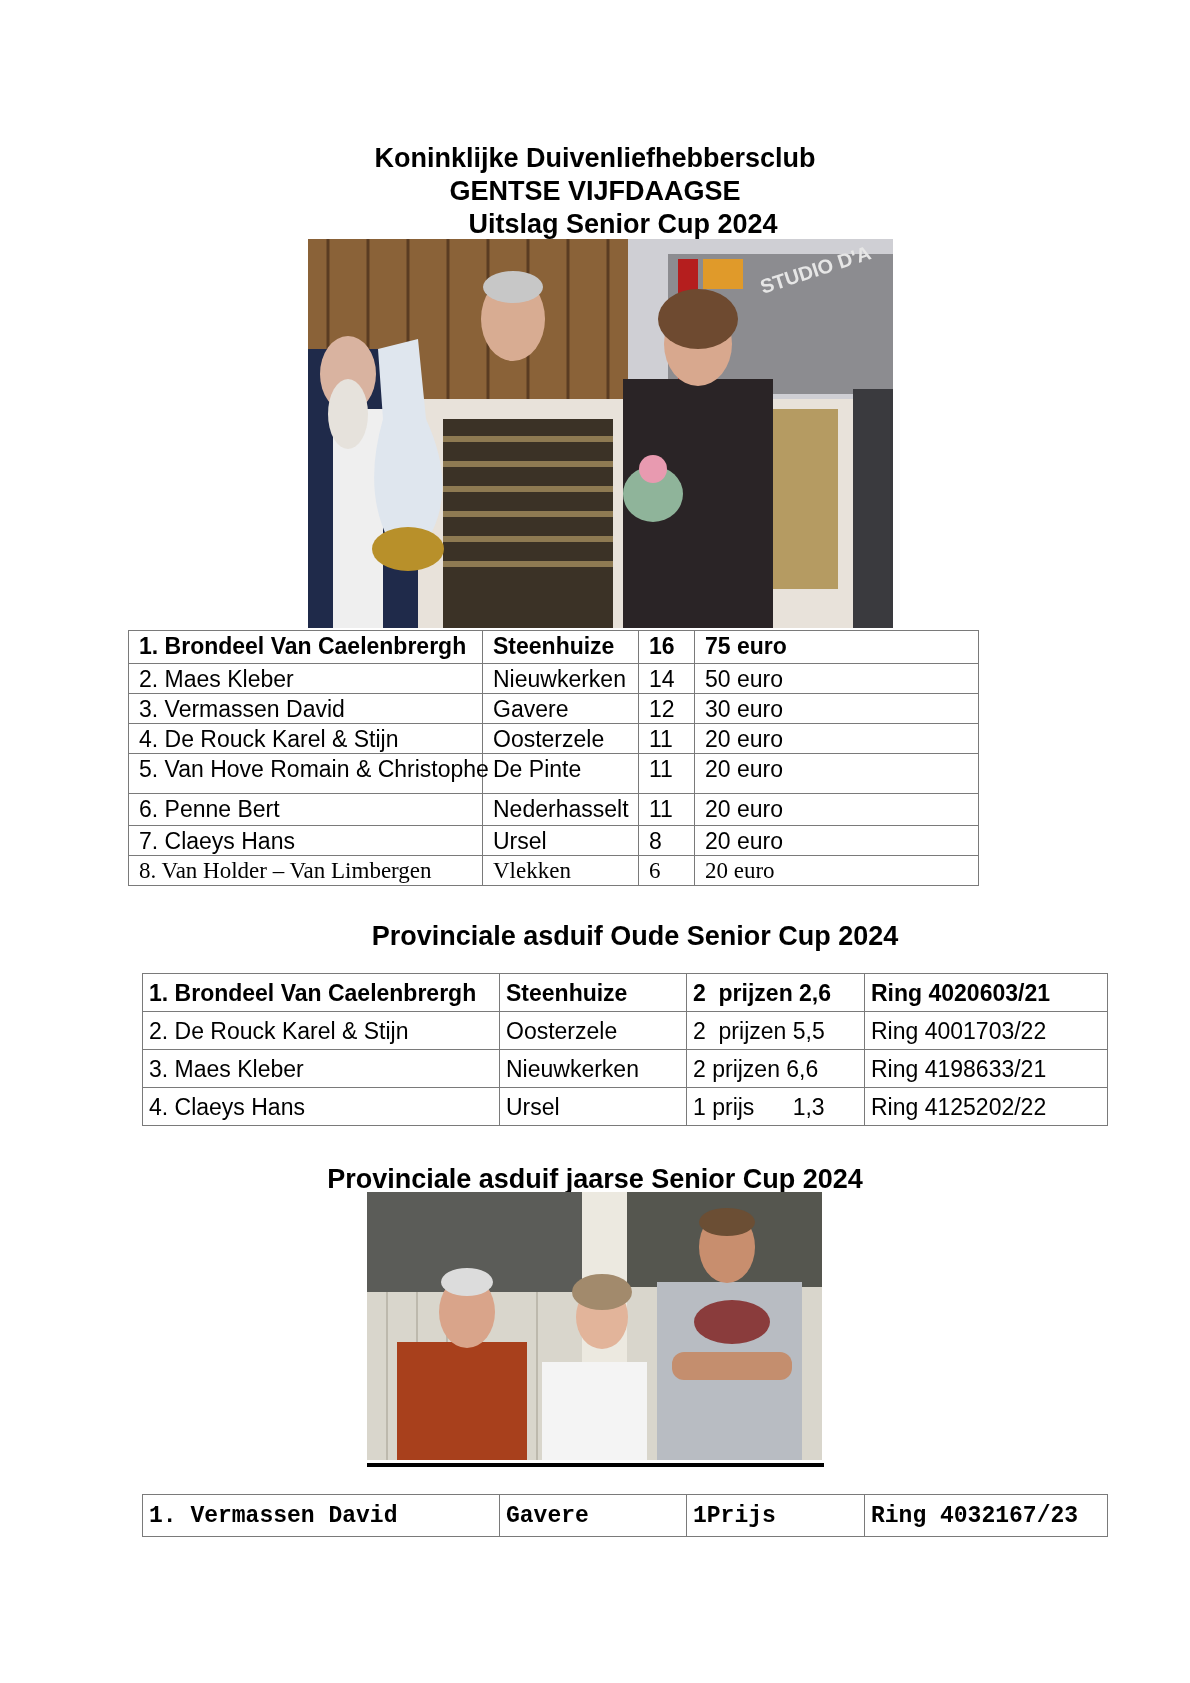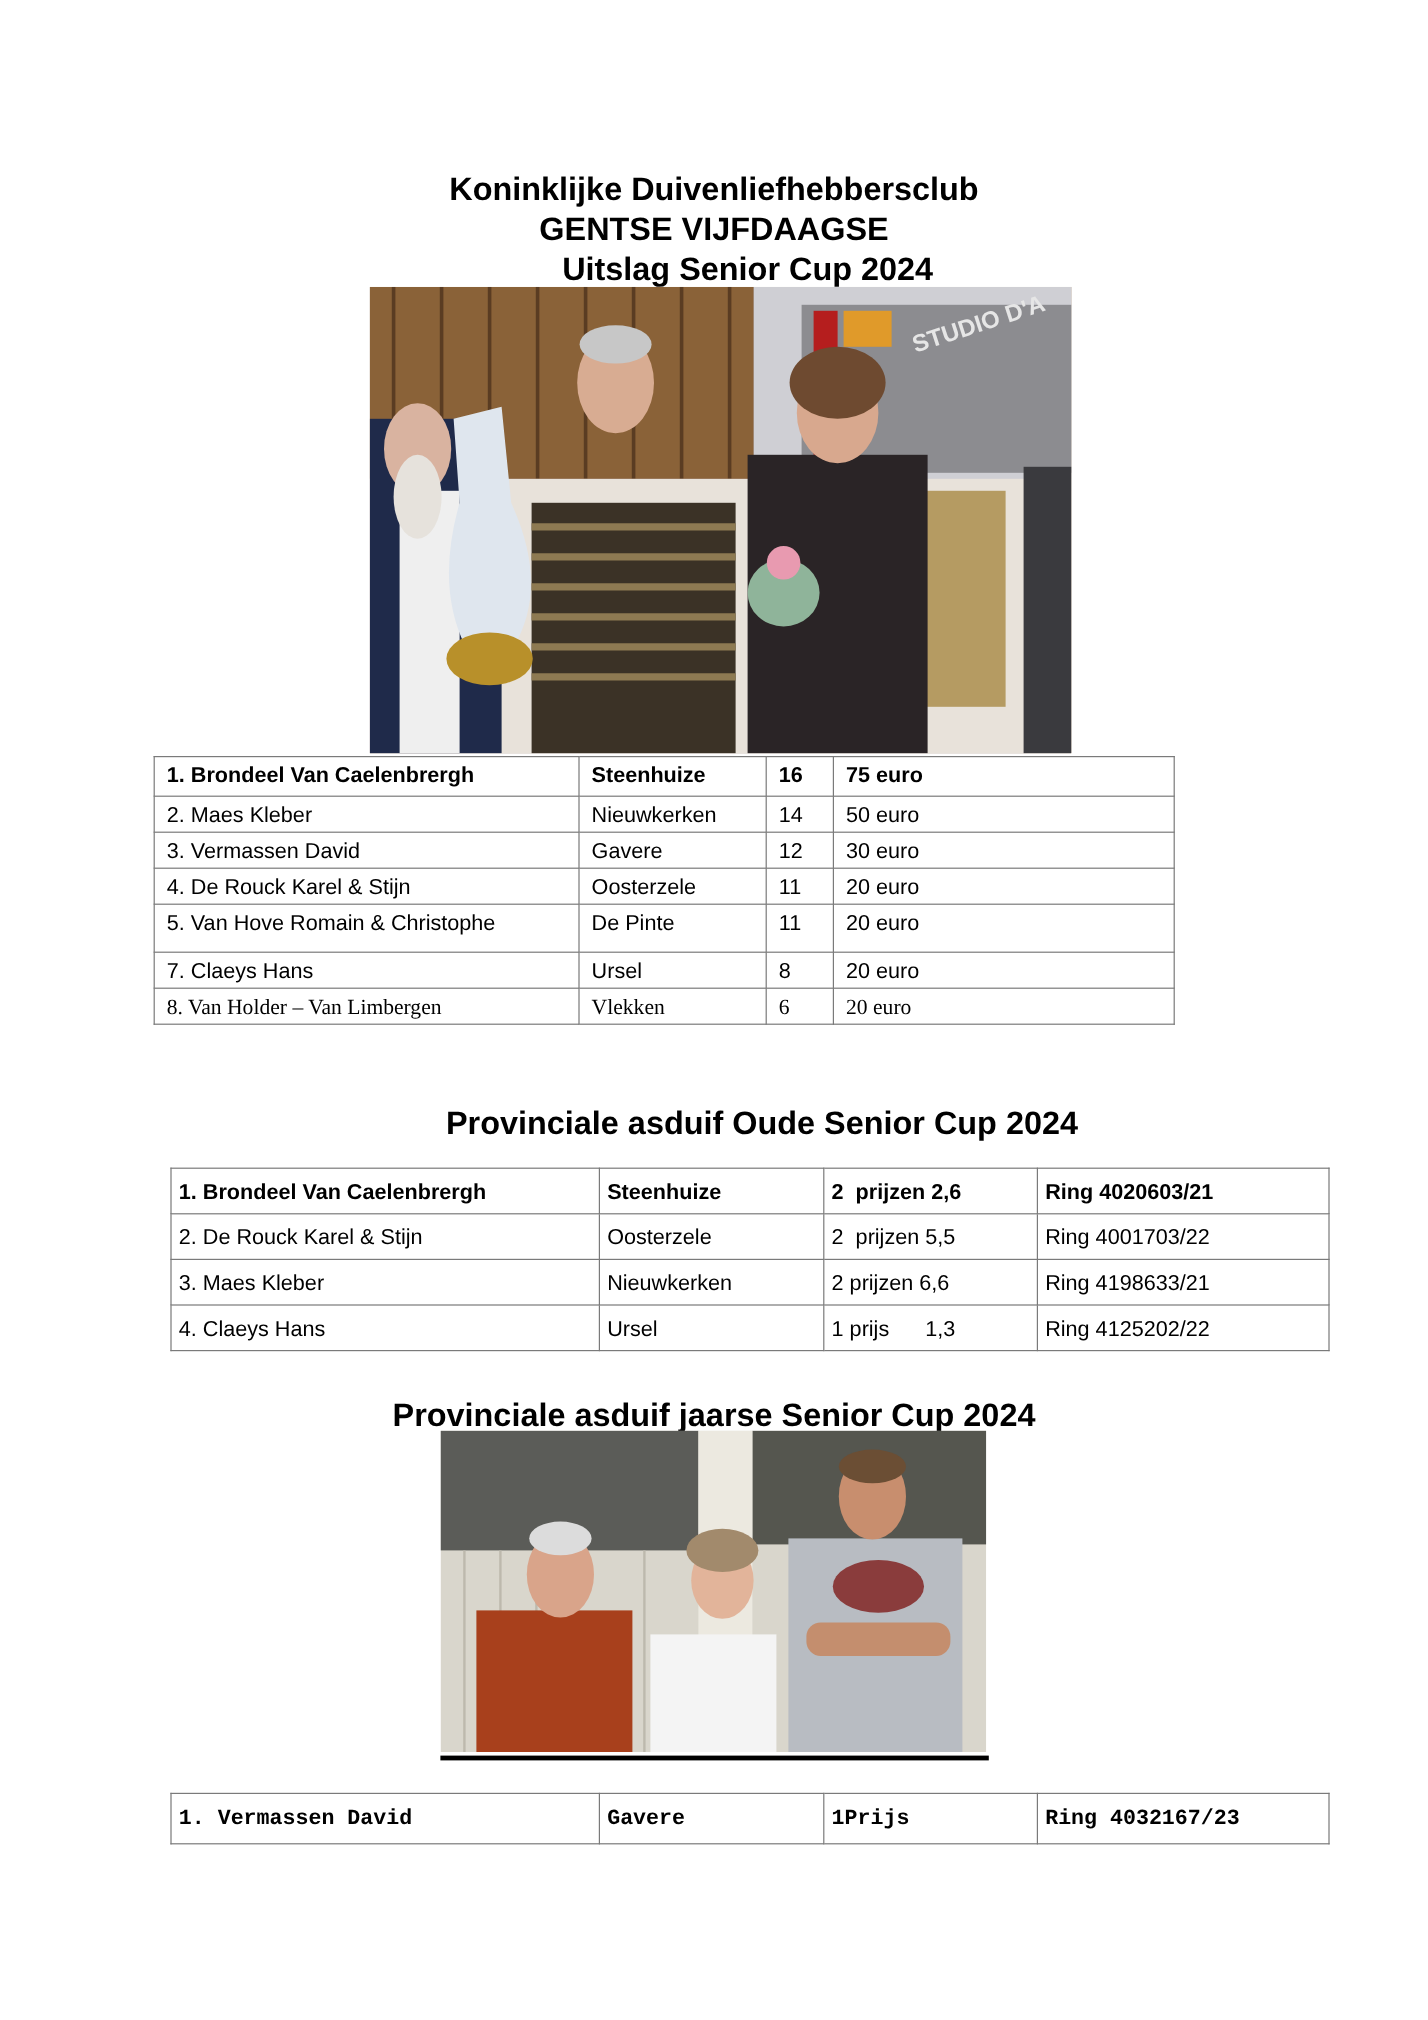--- a/index.html
+++ b/index.html
@@ -2,21 +2,21 @@
 <html><head>
 <meta charset="utf-8">
 <style>
   html, body { margin:0; padding:0; background:#ffffff; }
   body { width:1190px; height:1683px; position:relative; overflow:hidden;
          font-family:"Liberation Sans", sans-serif; color:#000; }
   .title { position:absolute; left:0; width:1190px; text-align:center;
            font-weight:bold; font-size:27px; line-height:32px; }
   .photo { position:absolute; overflow:hidden; }
   table { position:absolute; border-collapse:collapse; table-layout:fixed; }
-  td { border:1.5px solid #7a7a7a; font-size:18px; padding:0 0 0 10px; vertical-align:top; white-space:nowrap; }
+  td { border:1.5px solid #7a7a7a; font-size:23px; padding:0 0 0 10px; vertical-align:top; white-space:nowrap; }
   .t1 td { line-height:28px; padding-top:1px; }
   .t2 td, .t3 td { line-height:34px; padding-left:6px; vertical-align:middle; }
   .bold td { font-weight:bold; }
   .pre { white-space:pre; }
 </style>
 </head>
 <body>
 
 <div class="title" style="top:142px;">Koninklijke Duivenliefhebbersclub</div>
 <div class="title" style="top:175px;">GENTSE VIJFDAAGSE</div>
@@ -100,20 +100,26 @@
     <td>Oosterzele</td>
     <td>11</td>
     <td>20 euro</td>
   </tr>
   <tr style="height:40px;margin-top:16px;">
     <td>5. Van Hove Romain &amp; Christophe</td>
     <td>De Pinte</td>
     <td>11</td>
     <td>20 euro</td>
   </tr>
+  <tr style="height:32px;">
+    <td>6. Penne Bert</td>
+    <td>Nederhasselt</td>
+    <td>11</td>
+    <td>20 euro</td>
+  </tr>
   <tr style="height:30px;">
     <td>7. Claeys Hans</td>
     <td>Ursel</td>
     <td>8</td>
     <td>20 euro</td>
   </tr>
   <tr style="height:30px;font-family:Liberation Serif, serif;">
     <td>8. Van Holder – Van Limbergen</td>
     <td>Vlekken</td>
     <td>6</td>

